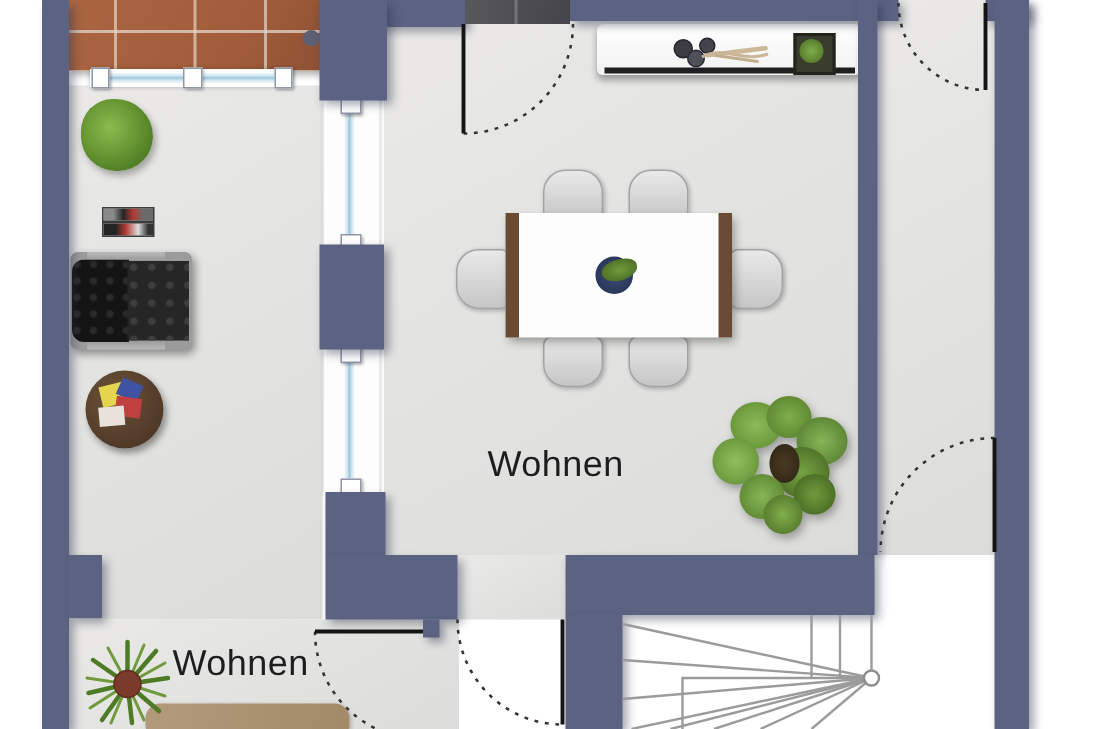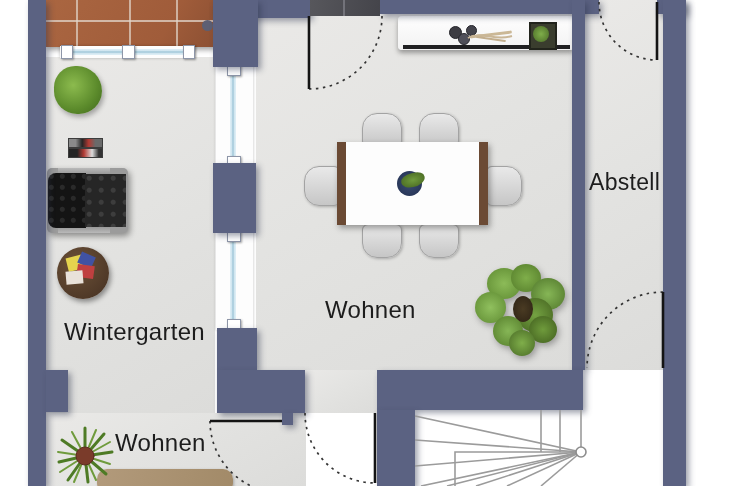--- a/index.html
+++ b/index.html
@@ -185,18 +185,16 @@
       <line x1="309" y1="16" x2="309" y2="89"></line>
       <line x1="657" y1="2" x2="657" y2="60"></line>
       <line x1="210" y1="421" x2="282" y2="421"></line>
       <line x1="375" y1="413" x2="375" y2="483"></line>
       <line x1="663" y1="292" x2="663" y2="368"></line>
     </g>
 
     <path d="M468 38 C 482 30, 494 42, 512 36" stroke="#c9b696" stroke-width="2" fill="none"></path>
   </svg>
 
-  <div class="label" style="left:64px;top:318px;">Wintergarten</div>
   <div class="label" style="left:325px;top:296px;">Wohnen</div>
-  <div class="label" style="left:589px;top:169px;font-size:23px;">Abstell</div>
   <div class="label" style="left:115px;top:429px;">Wohnen</div>
 
 </div>
 
 </body></html>

